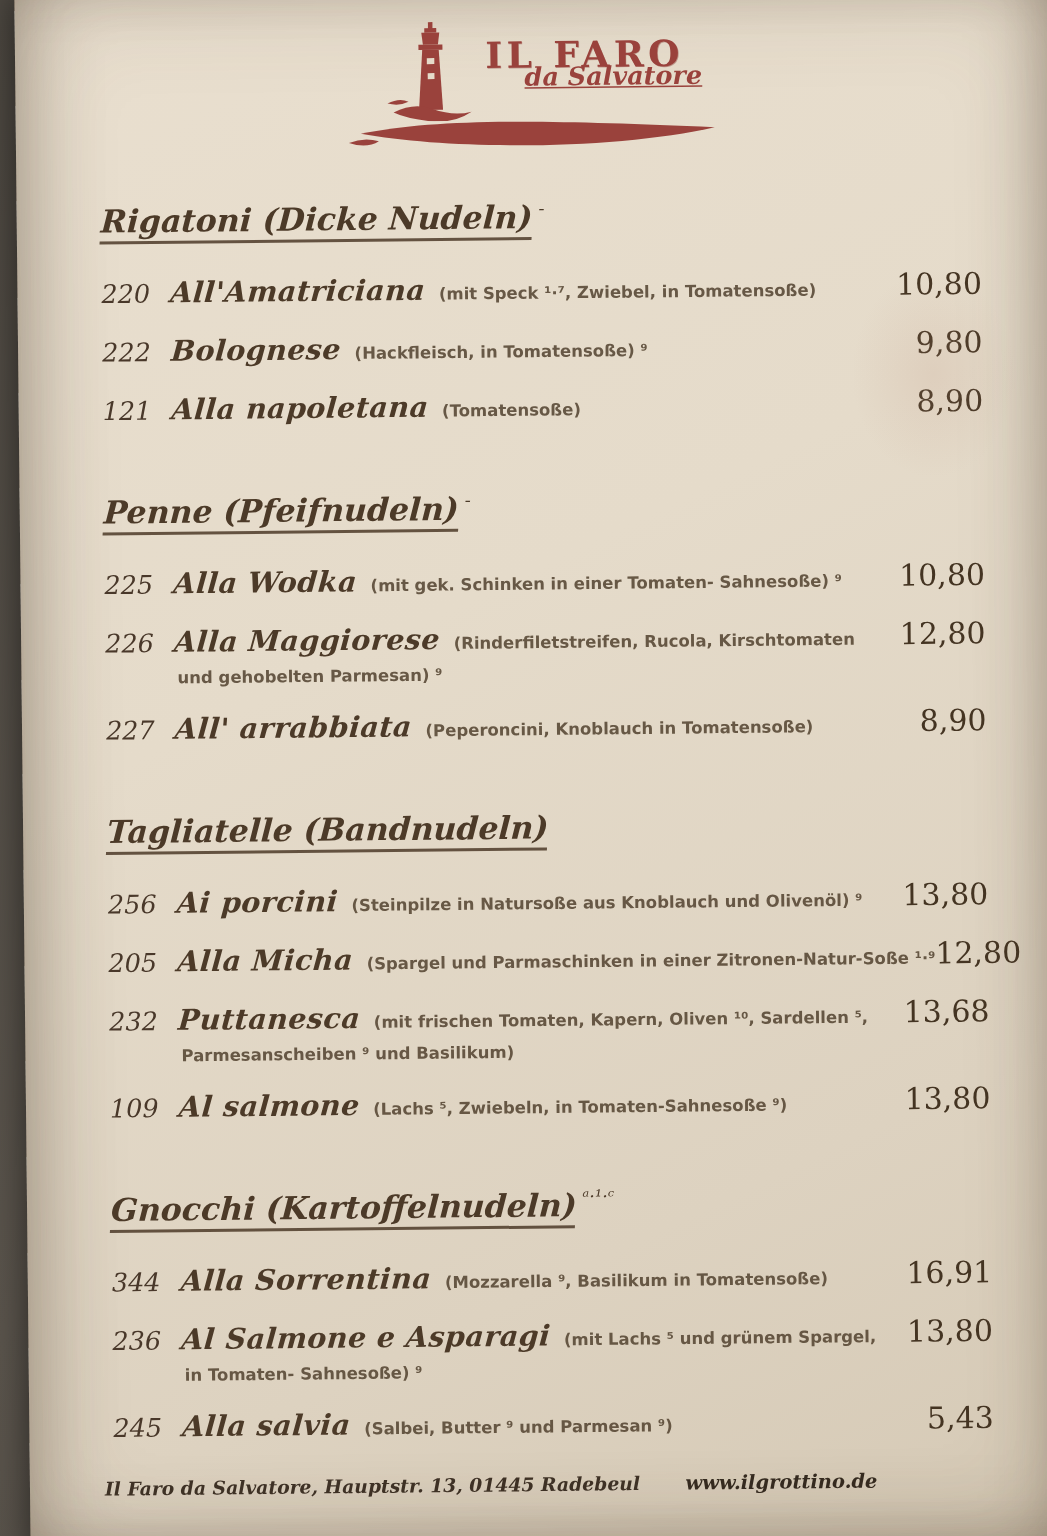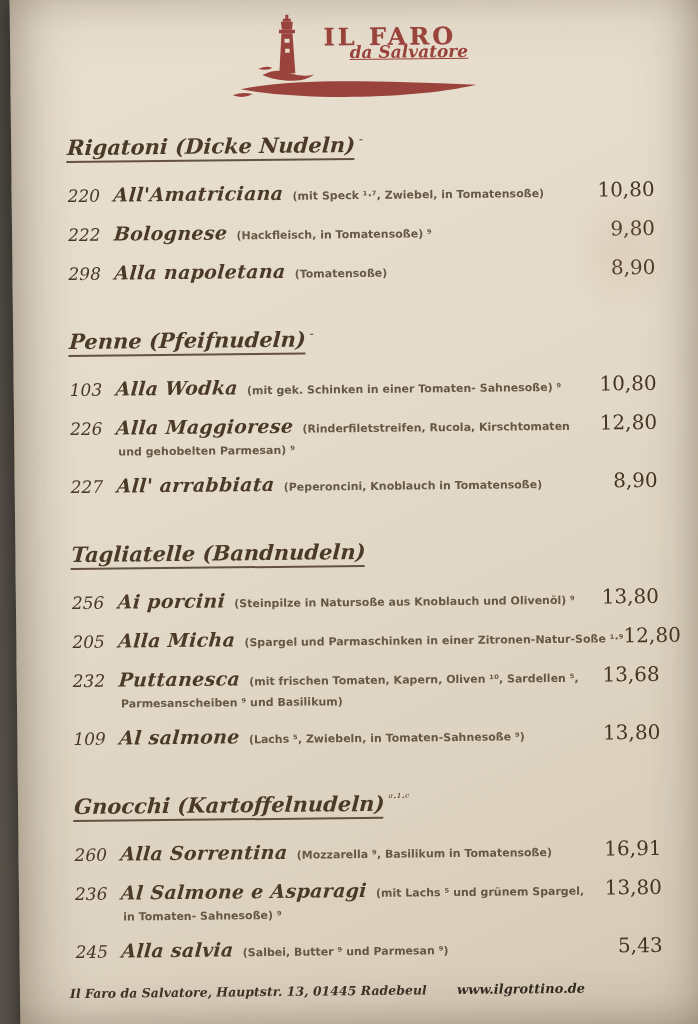--- a/index.html
+++ b/index.html
@@ -144,38 +144,38 @@
       <span class="item-num">222</span>
       <span class="item-name">Bolognese</span>
       <span class="item-desc">(Hackfleisch, in Tomatensoße) ⁹</span>
       <span class="item-price">9,80</span>
     </div>
 
   </div>
 
   <div class="menu-item">
     <div class="item-line1">
-      <span class="item-num">298</span>
+      <span class="item-num">121</span>
       <span class="item-name">Alla napoletana</span>
       <span class="item-desc">(Tomatensoße)</span>
       <span class="item-price">8,90</span>
     </div>
 
   </div>
 </div>
   </section>
 
   <section class="menu-section">
     <div class="section-heading-row">
       <span class="section-heading">Penne (Pfeifnudeln)</span><span class="section-suffix">-</span>
     </div>
     <div class="items">
   <div class="menu-item">
     <div class="item-line1">
-      <span class="item-num">103</span>
+      <span class="item-num">225</span>
       <span class="item-name">Alla Wodka</span>
       <span class="item-desc">(mit gek. Schinken in einer Tomaten- Sahnesoße) ⁹</span>
       <span class="item-price">10,80</span>
     </div>
 
   </div>
 
   <div class="menu-item">
     <div class="item-line1">
       <span class="item-num">226</span>
@@ -245,21 +245,21 @@
 </div>
   </section>
 
   <section class="menu-section">
     <div class="section-heading-row">
       <span class="section-heading">Gnocchi (Kartoffelnudeln)</span><span class="section-suffix">ᵃ·¹·ᶜ</span>
     </div>
     <div class="items">
   <div class="menu-item">
     <div class="item-line1">
-      <span class="item-num">260</span>
+      <span class="item-num">344</span>
       <span class="item-name">Alla Sorrentina</span>
       <span class="item-desc">(Mozzarella ⁹, Basilikum in Tomatensoße)</span>
       <span class="item-price">16,91</span>
     </div>
 
   </div>
 
   <div class="menu-item">
     <div class="item-line1">
       <span class="item-num">236</span>

